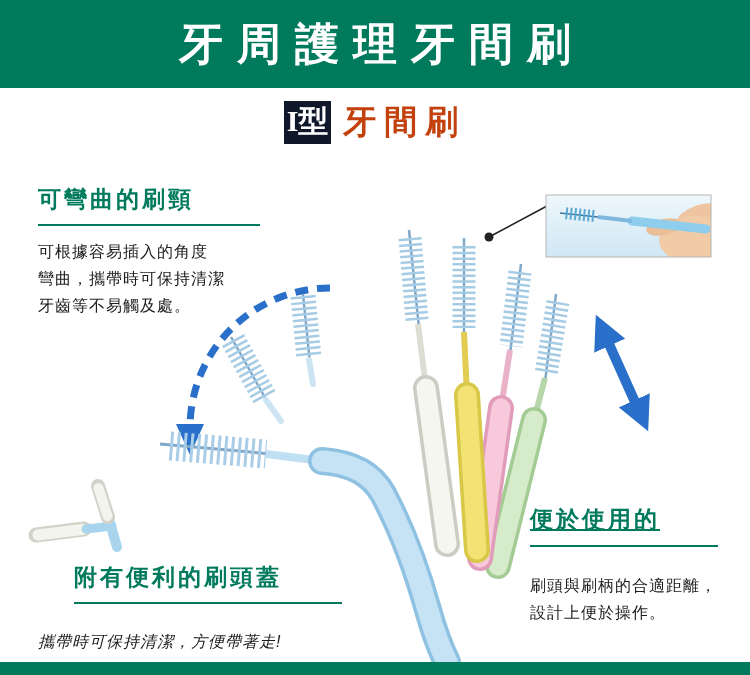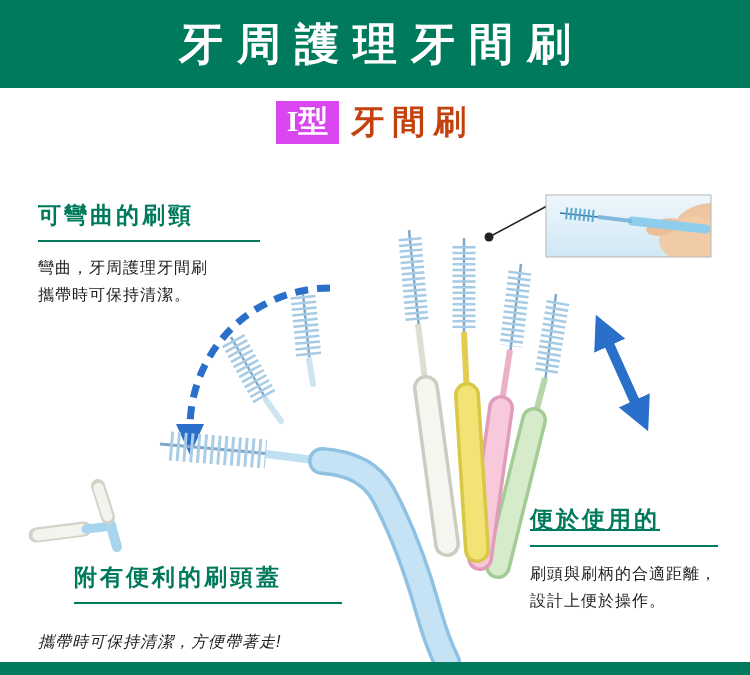--- a/index.html
+++ b/index.html
@@ -9,38 +9,38 @@
 
   
   .banner { height:88px; background:#007a5c; display:flex; align-items:center; justify-content:center; }
   .banner h1 { color:#ffffff; font-size:44px; font-weight:bold; letter-spacing:14px; margin-left:14px; white-space:nowrap; }
 
   
   .main { position:relative; height:574px; background:#ffffff; }
   .illustration { position:absolute; left:0; top:0; z-index:1; }
 
   .subheader { position:absolute; top:12px; left:0; right:0; display:flex; justify-content:center; align-items:center; gap:12px; z-index:2; }
-  .badge { background:#d946ef; color:#ffffff; font-family:"Liberation Serif","DejaVu Serif",serif; font-weight:bold; font-size:30px; line-height:1; padding:5px 11px 8px; }
+  .badge { background:#0f172a; color:#ffffff; font-family:"Liberation Serif","DejaVu Serif",serif; font-weight:bold; font-size:30px; line-height:1; padding:5px 3px 8px; }
   .sub-title { color:#c2410c; font-size:33px; font-weight:bold; letter-spacing:8px; white-space:nowrap; }
 
   .feature { position:absolute; z-index:2; }
   .feature h2 { color:#007a5c; font-size:23px; font-weight:bold; letter-spacing:3px; border-bottom:2px solid #007a5c; padding-bottom:9px; white-space:nowrap; }
   .feature p { color:#1b1b1b; font-size:16px; line-height:27px; letter-spacing:1px; }
   .feature p span, .feature h2 span { display:block; }
 
-  .f-bend { left:38px; top:112px; width:222px; }
+  .f-bend { left:38px; top:96px; width:222px; }
   .f-bend p { margin-top:12px; }
 
   .f-cap { left:38px; top:474px; width:300px; }
   .f-cap h2 { width:268px;margin-left:36px; }
   .f-cap p { margin-top:24px; white-space:nowrap;font-style:italic; }
 
   .f-handle { left:530px; top:414px; width:200px; }
   .f-handle h2 { width:188px; line-height:34px;text-decoration:underline; }
-  .f-handle p { margin-top:13px; }
+  .f-handle p { margin-top:25px; }
 
   
   .bottom-strip { height:13px; background:#007a5c; }
 </style>
 </head>
 <body>
 
 <div class="page">
 
   <header class="banner">
@@ -152,22 +152,23 @@
     </svg>
 
     <div class="subheader">
       <span class="badge">I型</span>
       <span class="sub-title">牙間刷</span>
     </div>
 
     <section class="feature f-bend">
       <h2>可彎曲的刷頸</h2>
       <p>
-        <span>彎曲，牙周護理牙間刷</span>
-        <span>攜帶時可保持清潔。</span>
+        <span>可根據容易插入的角度</span>
+        <span>彎曲，攜帶時可保持清潔</span>
+        <span>牙齒等不易觸及處。</span>
       </p>
     </section>
 
     <section class="feature f-cap">
       <h2>附有便利的刷頭蓋</h2>
       <p>
         <span>攜帶時可保持清潔，方便帶著走!</span>
       </p>
     </section>
 

